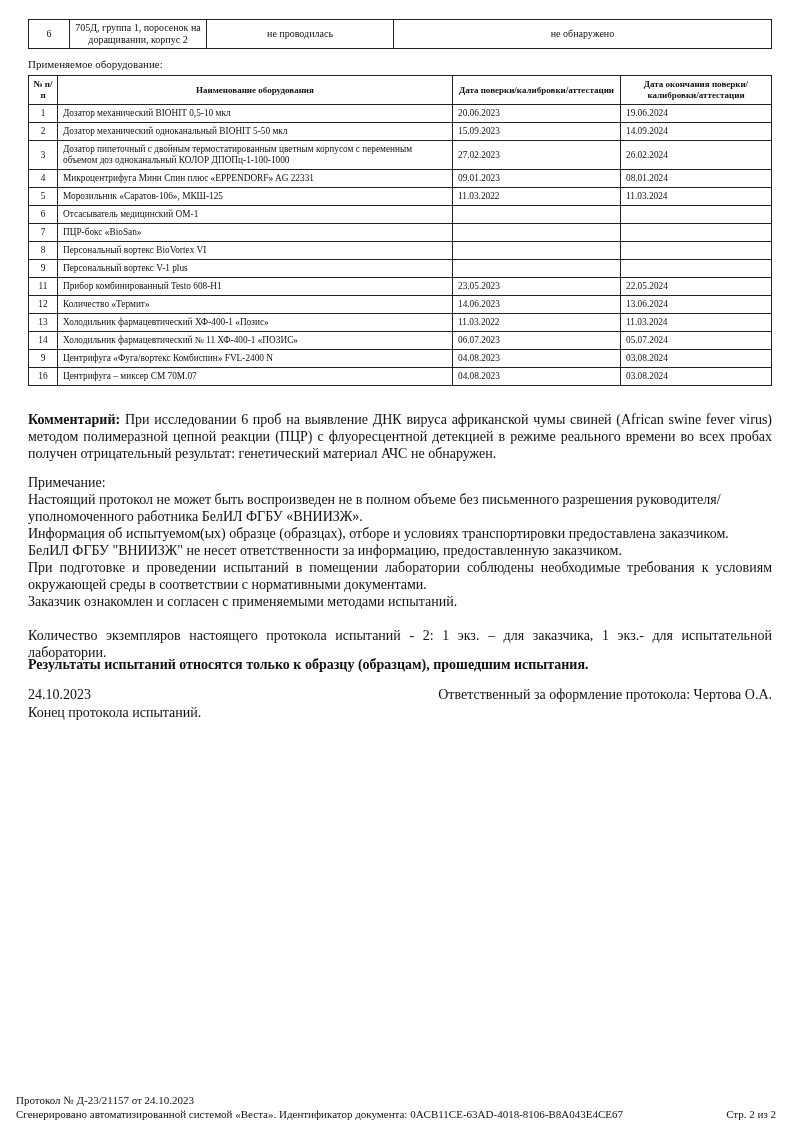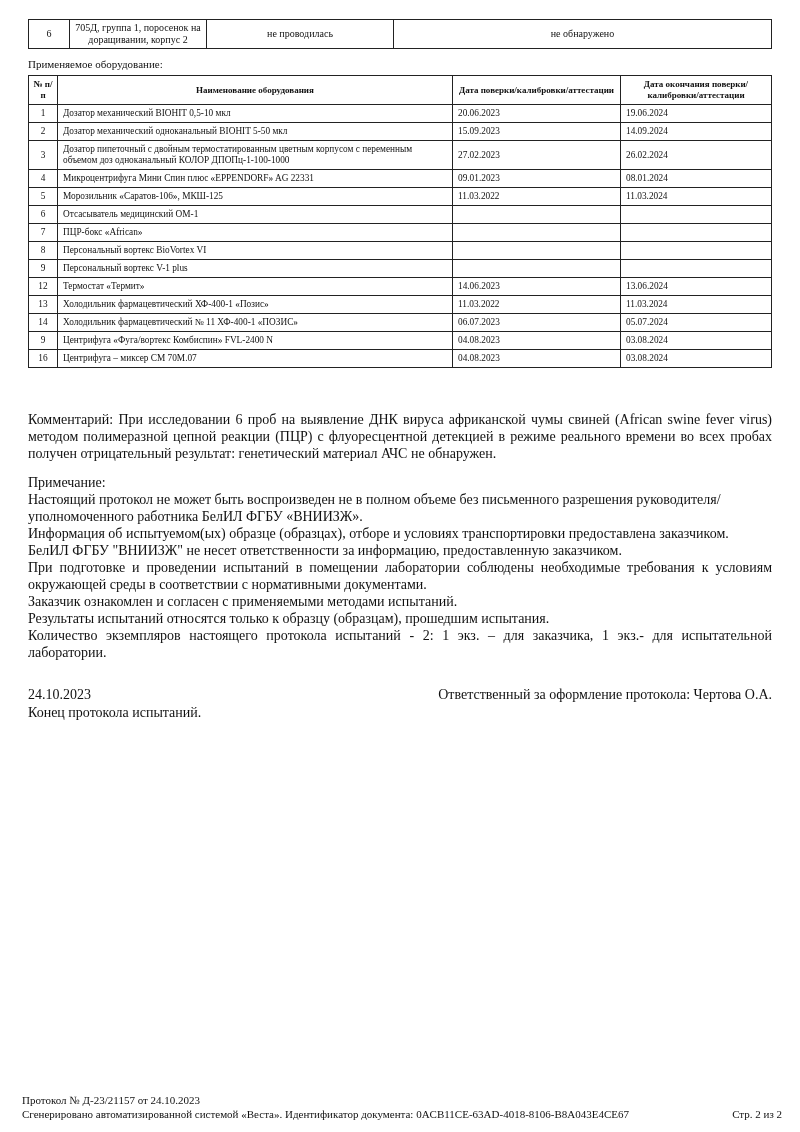--- a/index.html
+++ b/index.html
@@ -10,22 +10,22 @@
   .section-label { position:absolute; left:28px; top:58px; font-size:11px; }
   .equip-table { position:absolute; left:28px; top:75px; width:744px; font-size:9.3px;padding-left:32px; }
   .equip-table th, .equip-table td { border:1.3px solid #222; line-height:11px; }
   .equip-table th { font-weight:bold; text-align:center; padding:1px 2px; height:26px; font-size:9px; }
   .equip-table td { padding:2px 5px; height:13px; }
   .equip-table td.num { text-align:center; padding:2px 0; }
   .equip-table td.date { text-align:left; }
   .equip-table tr.tall td { height:24px; }
   .para { position:absolute; left:28px; width:744px; font-size:14px; line-height:17px; }
   .justify { text-align:justify; }
-  .bold { font-weight:normal; }
-  .footer { position:absolute; left:22px; width:760px; font-size:11px; line-height:14px;font-family:Liberation Serif, serif; }
+  .bold { font-weight:bold;margin-top:46px; }
+  .footer { position:absolute; left:16px; width:760px; font-size:11px; line-height:14px;font-family:Liberation Serif, serif; }
 </style>
 </head>
 <body>
 
 <table class="top-table">
   <tbody>
       <tr>
     <td style="width:34px">6</td>
     <td style="width:130px">705Д, группа 1, поросенок на доращивании, корпус 2</td>
     <td style="width:180px">не проводилась</td>
@@ -77,39 +77,45 @@
         <td class="date">11.03.2024</td>
       </tr>
       <tr>
         <td class="num">6</td>
         <td>Отсасыватель медицинский ОМ-1</td>
         <td class="date"></td>
         <td class="date"></td>
       </tr>
       <tr>
         <td class="num">7</td>
-        <td>ПЦР-бокс «African»</td>
+        <td>ПЦР-бокс «BioSan»</td>
         <td class="date"></td>
         <td class="date"></td>
       </tr>
       <tr>
         <td class="num">8</td>
         <td>Персональный вортекс BioVortex VI</td>
         <td class="date"></td>
         <td class="date"></td>
       </tr>
       <tr>
         <td class="num">9</td>
         <td>Персональный вортекс V-1 plus</td>
         <td class="date"></td>
         <td class="date"></td>
       </tr>
       <tr>
+        <td class="num">11</td>
+        <td>Прибор комбинированный Testo 608-H1</td>
+        <td class="date">23.05.2023</td>
+        <td class="date">22.05.2024</td>
+      </tr>
+      <tr>
         <td class="num">12</td>
-        <td>Термостат «Термит»</td>
+        <td>Количество «Термит»</td>
         <td class="date">14.06.2023</td>
         <td class="date">13.06.2024</td>
       </tr>
       <tr>
         <td class="num">13</td>
         <td>Холодильник фармацевтический ХФ-400-1 «Позис»</td>
         <td class="date">11.03.2022</td>
         <td class="date">11.03.2024</td>
       </tr>
       <tr>

